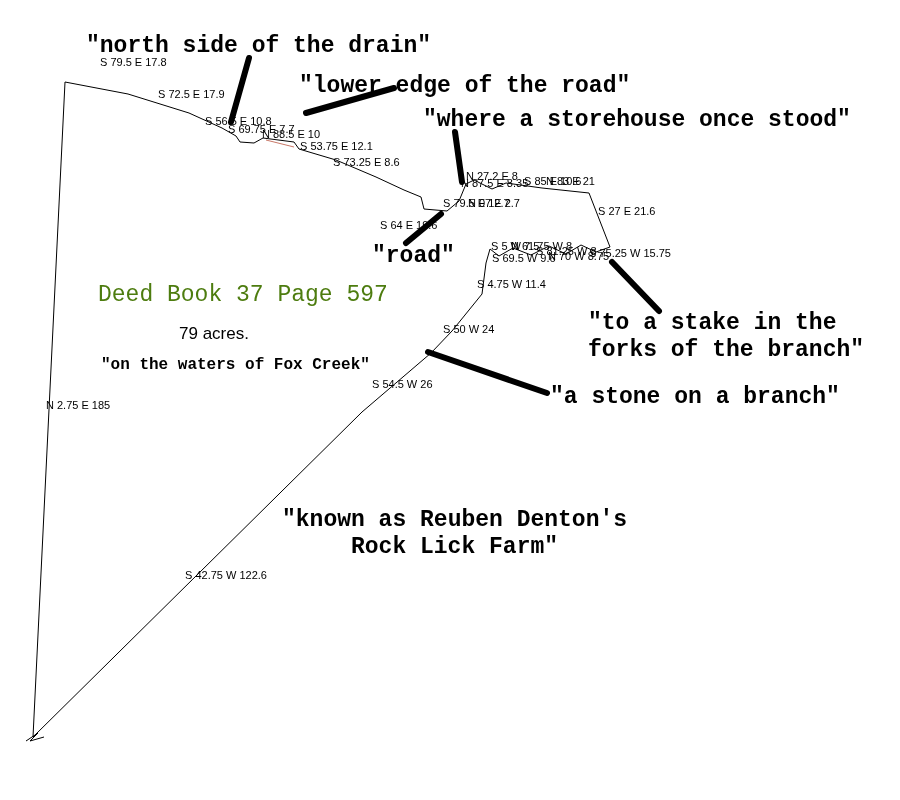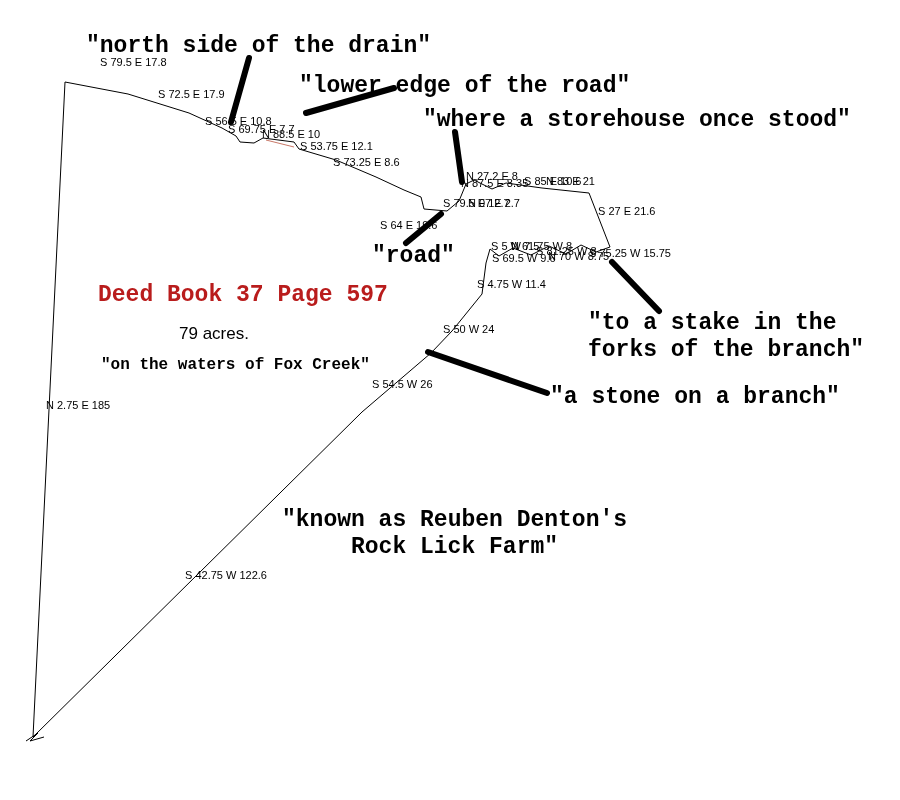--- a/index.html
+++ b/index.html
@@ -26,23 +26,23 @@
     color:#000;
     white-space:nowrap;
     letter-spacing:0px;
     line-height:27px;
   }
   .anno.small{font-size:16px;}
   .anno.center{text-align:center;}
   .title-deed{
     position:absolute;
     font-family:"Liberation Mono","DejaVu Sans Mono",monospace;
-    font-weight:bold;
+    font-weight:normal;
     font-size:23px;
-    color:#b91c1c;
+    color:#4d7c0f;
     white-space:nowrap;
   }
   .acreage{
     position:absolute;
     font-family:"Liberation Sans",sans-serif;
     font-size:17px;
     color:#000;
     white-space:nowrap;
   }
 </style>

